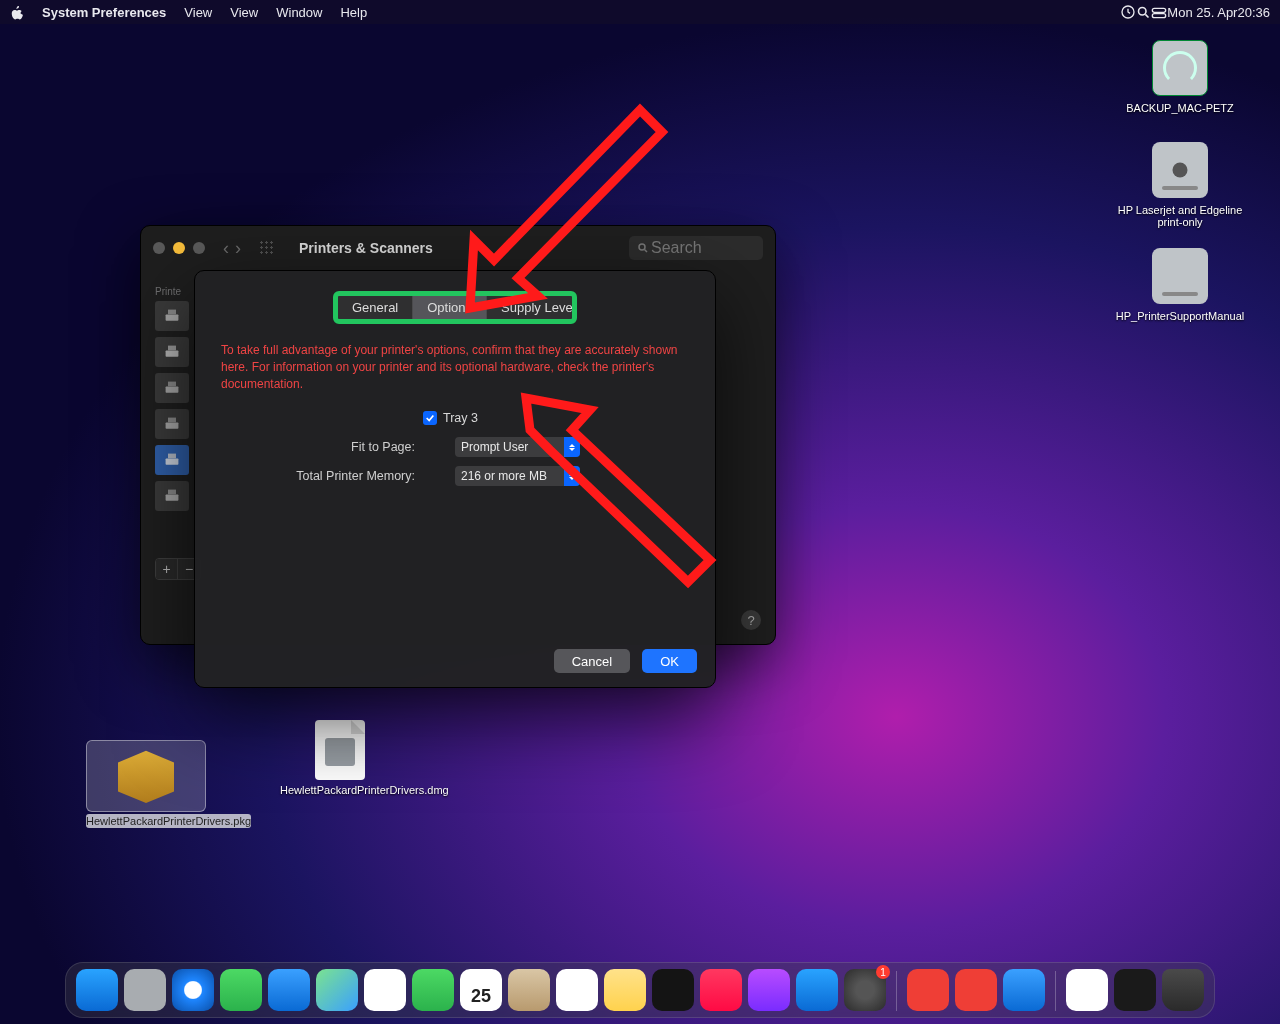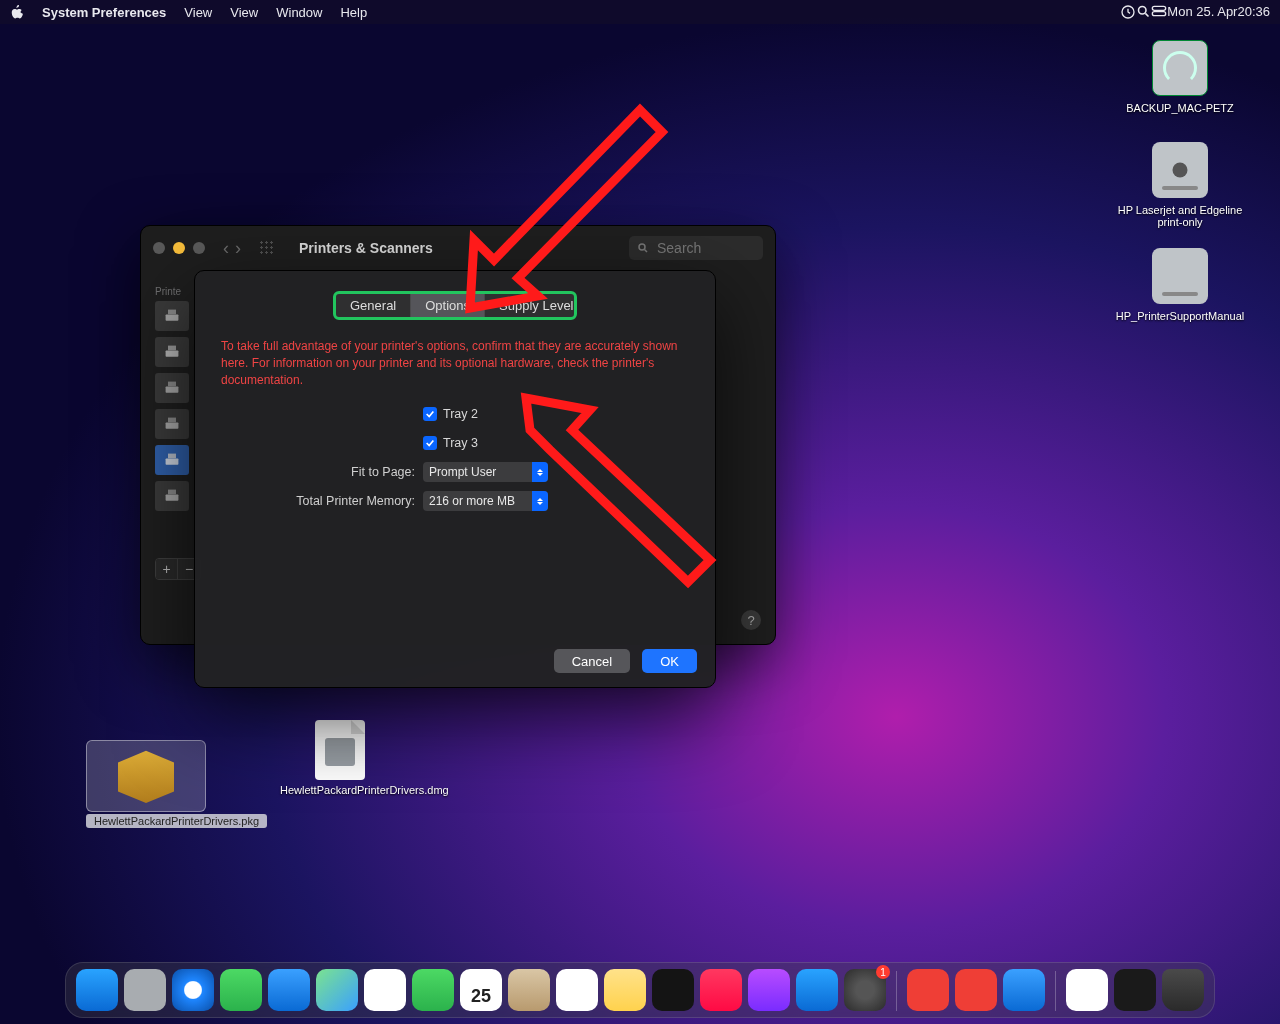--- a/index.html
+++ b/index.html
@@ -3,76 +3,76 @@
 <meta charset="utf-8">
 <style>
 * { margin: 0; padding: 0; box-sizing: border-box; font-family: -apple-system, "Helvetica Neue", Arial, sans-serif; -webkit-font-smoothing: antialiased; }
 html, body { width: 1280px; height: 1024px; overflow: hidden; }
 body {
   background: radial-gradient(ellipse 900px 700px at 70% 70%, #b01eac 0%, #5b1e9e 30%, #1b1460 70%, #0a0630 100%);
   position: relative;
 }
 
 .menubar { position: absolute; top: 0; left: 0; right: 0; height: 24px; background: rgba(20,15,40,0.55); display: flex; align-items: center; color: #e8e8ee; font-size: 13px; padding: 0 10px; justify-content: space-between; }
-.menubar-left, .menubar-right { display: flex; align-items: flex-start; gap: 18px; }
+.menubar-left, .menubar-right { display: flex; align-items: flex-end; gap: 18px; }
 .menubar-left .app { font-weight: 600; }
 .menubar-right { gap: 0; }
 .menubar svg { display: block; }
 
 
 .desktop-icon { position: absolute; width: 120px; text-align: center; color: #fff; font-size: 11px; text-shadow: 0 1px 2px #000; }
 .desktop-icon .thumb { width: 56px; height: 56px; margin: 0 auto 6px; border-radius: 8px; background: #bfc4c8; display:flex;align-items:center;justify-content:center; }
 .tm-disk { background: linear-gradient(#0d9b6b,#0a6f4c); border:1px solid #083; position:relative; }
 .tm-disk::after{content:"";position:absolute;inset:10px;border:3px solid #cfe;border-radius:50%;border-bottom-color:transparent;}
 .drive { background: linear-gradient(#e8e8ea,#b8b8be); position:relative; }
 .drive::after{content:"";position:absolute;left:10px;right:10px;bottom:8px;height:4px;background:#888;border-radius:2px;}
 
 
 .pkg-box{width:70px;height:58px;margin:0 auto 4px;background:linear-gradient(#e2b23a,#b07c1c);clip-path:polygon(10% 30%,50% 10%,90% 30%,90% 80%,50% 100%,10% 80%);}
 .dmg-box{width:50px;height:60px;margin:0 auto 4px;background:#fff;border-radius:4px;position:relative;}
 .dmg-box::before{content:"";position:absolute;top:0;right:0;width:14px;height:14px;background:#ddd;clip-path:polygon(0 0,100% 100%,0 100%);}
 .dmg-box::after{content:"";position:absolute;left:10px;right:10px;top:18px;bottom:14px;background:#9aa0a6;border-radius:3px;}
 .sel-box{background:rgba(255,255,255,0.2);border:1px solid rgba(255,255,255,0.4);border-radius:6px;padding:4px;}
-.label-pill{display:inline-block;background:rgba(200,200,210,0.9);color:#222;border-radius:3px;padding:1px 8px;font-size:11px;text-shadow:none;margin-top:2px;}
+.label-pill{display:inline-block;background:rgba(200,200,210,0.9);color:#222;border-radius:3px;padding:1px 0;font-size:11px;text-shadow:none;margin-top:2px;}
 
 
 .win-parent{position:absolute;left:140px;top:225px;width:636px;height:420px;background:#1e1e1e;border-radius:10px;box-shadow:0 20px 60px rgba(0,0,0,0.6);border:1px solid #000;}
 .titlebar{height:44px;display:flex;align-items:center;padding:0 12px;gap:10px;}
 .traffic{display:flex;gap:8px;}
 .traffic span{width:12px;height:12px;border-radius:50%;}
 .tl-close{background:#5a5a5a;} .tl-min{background:#f6bd3b;} .tl-max{background:#5a5a5a;}
 .nav-arrows{color:#6a6a6a;display:flex;gap:6px;margin-left:8px;font-size:18px;}
 .grid-icon{width:16px;height:16px;margin-left:8px;opacity:0.35;}
 .grid-icon span{display:block;width:100%;height:100%;background:
  radial-gradient(circle,#aaa 1.2px,transparent 1.4px) 0 0/5px 5px;}
 .win-title{color:#d8d8d8;font-weight:600;font-size:14px;margin-left:14px;}
-.search-pill{margin-left:auto;background:#2c2c2c;border-radius:5px;height:24px;width:134px;display:flex;align-items:center;color:#777;font-size:14px;padding:0 8px;gap:8px;}
+.search-pill{margin-left:auto;background:#2c2c2c;border-radius:5px;height:24px;width:134px;display:flex;align-items:center;color:#777;font-size:16px;padding:0 8px;gap:2px;}
 .question-btn{position:absolute;right:14px;bottom:14px;width:20px;height:20px;border-radius:50%;background:#3a3a3a;color:#aaa;font-size:13px;display:flex;align-items:center;justify-content:center;}
 
 .printer-strip{position:absolute;left:14px;top:60px;width:40px;}
 .printer-strip .hdr{color:#6f6f70;font-size:10px;margin-bottom:4px;}
 .p-thumb{width:34px;height:30px;background:#3a3a3a;border-radius:3px;margin-bottom:6px;display:flex;align-items:center;justify-content:center;}
 .p-thumb svg{opacity:0.85;}
 .p-thumb.sel{background:#2f5fa9;}
 .plusminus{position:absolute;left:14px;bottom:64px;display:flex;border:1px solid #3e3e3e;border-radius:4px;overflow:hidden;}
 .plusminus span{width:22px;height:20px;background:#2a2a2a;color:#bbb;display:flex;align-items:center;justify-content:center;font-size:14px;border-right:1px solid #3e3e3e;}
 .plusminus span:last-child{border:none;}
 
 
 .sheet{position:absolute;left:194px;top:270px;width:522px;height:418px;background:rgba(34,34,36,0.98);border-radius:10px;box-shadow:0 30px 80px rgba(0,0,0,0.7);border:1px solid #000;padding:14px 18px;color:#d8d8d8;font-size:12.5px;}
-.seg{display:flex;width:244px;margin:6px auto 18px;background:#2f2f30;border-radius:6px;overflow:hidden;border:3px solid #22c55e;}
+.seg{display:flex;width:244px;margin:6px auto 18px;background:#2f2f30;border-radius:6px;overflow:hidden;border:5px solid #22c55e;}
 .seg div{flex:none;padding:4px 14px;color:#ddd;font-size:13px;border-right:1px solid #4a4a4c;}
 .seg div:last-child{border:none;}
 .seg .active{background:#55555a;}
 .info-p{color:#ef4444;font-size:12px;line-height:1.4;margin:0 8px 14px;}
 .form-row{display:flex;align-items:center;height:24px;margin-bottom:5px;}
 .form-row .lbl{width:210px;text-align:right;padding-right:8px;color:#cfcfcf;font-size:12.5px;}
 .chk{width:14px;height:14px;background:#0a66ff;border-radius:3px;display:inline-flex;align-items:center;justify-content:center;margin-right:6px;}
 .chk svg{width:10px;height:10px;}
-.select{background:#3c3c3e;border-radius:4px;height:20px;width:125px;display:flex;align-items:center;padding:0 6px;font-size:12px;color:#e8e8e8;position:relative;}
+.select{background:#3c3c3e;border-radius:4px;height:20px;width:125px;display:flex;align-items:center;padding:0 6px;font-size:12px;color:#e8e8e8;position:relative;margin-left:32px;}
 .select .arrows{position:absolute;right:0;top:0;bottom:0;width:16px;background:#0a66ff;border-radius:0 4px 4px 0;display:flex;flex-direction:column;align-items:center;justify-content:center;}
 .select .arrows::before,.select .arrows::after{content:"";border:3px solid transparent;}
 .select .arrows::before{border-bottom-color:#fff;margin-bottom:1px;}
 .select .arrows::after{border-top-color:#fff;}
 .sheet-btns{position:absolute;right:18px;bottom:14px;display:flex;gap:12px;}
 .btn{height:22px;border-radius:5px;padding:12px 18px;font-size:13px;display:flex;align-items:center;}
 .btn-cancel{background:#56565a;color:#fff;}
 .btn-ok{background:#1e74ff;color:#fff;}
 
 
@@ -221,29 +221,20 @@
   <div class="question-btn">?</div>
 </div>
 
 <div class="sheet">
   <div class="seg">
     <div>General</div>
     <div class="active">Options</div>
     <div>Supply Levels</div>
   </div>
   <p class="info-p">To take full advantage of your printer's options, confirm that they are accurately shown here. For information on your printer and its optional hardware, check the printer's documentation.</p>
-  <div class="form-row">
-      <span class="lbl"></span>
-    <span class="chk">
-        <svg viewBox="0 0 12 12" fill="none" stroke="#fff" stroke-width="2">
-          <path d="M2 6l3 3 5-6"></path>
-        </svg>
-      </span>
-    <span>Tray 2</span>
-  </div>
   <div class="form-row">
       <span class="lbl"></span>
     <span class="chk">
         <svg viewBox="0 0 12 12" fill="none" stroke="#fff" stroke-width="2">
           <path d="M2 6l3 3 5-6"></path>
         </svg>
       </span>
     <span>Tray 3</span>
   </div>
   <div class="form-row">

